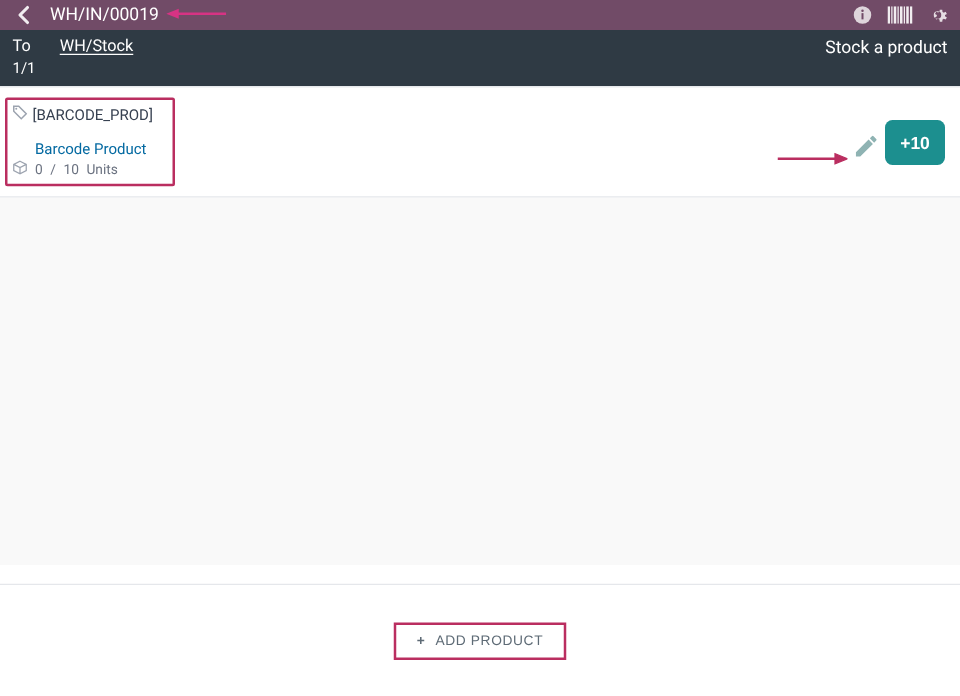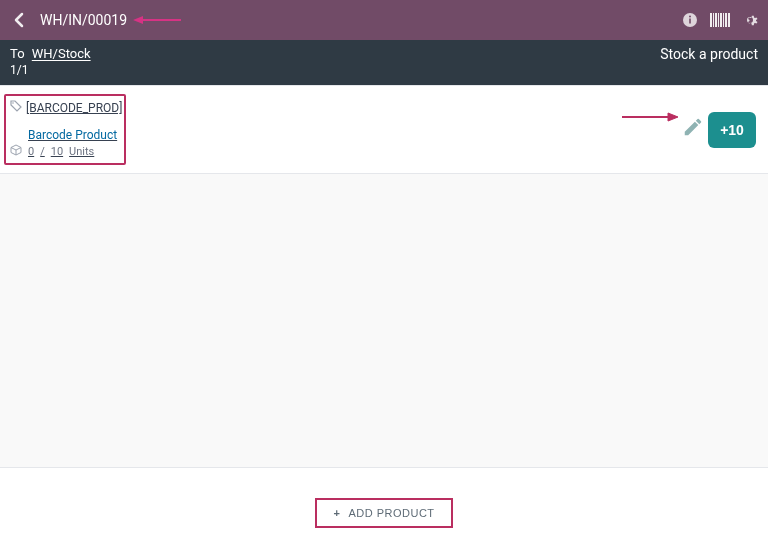--- a/index.html
+++ b/index.html
@@ -8,21 +8,21 @@
     font-size: 13px;
     background: #fff;
     color: #374151;
     width: 768px;
     height: 557px;
     position: relative;
     overflow: hidden;
   }
   .topbar {
     background: #714B67;
-    height: 40px;
+    height: 24px;
     display: flex;
     align-items: center;
     padding: 0 10px;
     color: #fff;
   }
   .topbar .back {
     width: 18px;
     display: flex;
     align-items: center;
     justify-content: center;
@@ -39,21 +39,21 @@
   .topbar .icons > span { cursor: pointer; display:flex; align-items:center; }
 
   .subbar {
     background: #2f3a44;
     color: #fff;
     padding: 6px 10px 8px;
     display: flex;
     align-items: flex-start;
   }
   .subbar .to-line { font-size: 13px; }
-  .subbar .to-label { margin-right: 4px; }
+  .subbar .to-label { margin-right: 20px; }
   .subbar .to-loc { text-decoration: underline; text-underline-offset: 2px; color:#fff; }
   .subbar .count { margin-top: 2px; font-size: 12px; }
   .subbar .right { margin-left: auto; font-size: 14px; }
 
   .content {
     position: relative;
     height: calc(100% - 40px - 44px - 90px);
     background: #f9f9f9;
     border-top: 1px solid #e5e7eb;
     overflow-y: scroll;
@@ -62,37 +62,36 @@
   .product-row {
     background: #fff;
     border-bottom: 1px solid #e5e7eb;
     padding: 8px 10px 8px 4px;
     display: flex;
     align-items: center;
     min-height: 62px;
   }
   .product-info {
     border: 2px solid #ba2e60;
-    padding: 4px 2px 4px 4px;
+    padding: 4px 16px 4px 4px;
     border-radius: 2px;
     min-width: 115px;
-    text-decoration: underline;
   }
   .prod-line1 { display:flex; align-items:center; gap:4px; font-size:12px; }
   .tag-icon { color:#9ca3af; }
   .prod-code { font-weight:400; color:#374151; }
   .prod-name { font-size:12px; color:#0369a1; margin-left:18px; margin-top:13px; }
   .prod-qty { display:flex; align-items:center; gap:6px; font-size:11px; color:#6b7280; margin-top:2px; }
   .cube-icon { color:#9ca3af; }
   .qty-done { font-weight:400; }
   .qty-sep { }
   .qty-total { }
   .qty-unit { }
 
-  .row-actions { margin-left:auto; display:flex; align-items:flex-start; margin-right:2px; }
+  .row-actions { margin-left:auto; display:flex; align-items:flex-end; margin-right:2px; }
   .arrow-to-edit { color:#ba2e60; display:flex; align-items:center; }
   .arrow-to-edit svg line, .arrow-to-edit svg polygon { stroke:#ba2e60; fill:#ba2e60; }
   .edit-btn { color:#9ab0b0; cursor:pointer; display:flex; align-items:center; justify-content:center; padding:4px; }
   .edit-btn svg { width:22px; height:22px; }
   .plus-btn {
     background:#1c8f8f; color:#fff; font-weight:700; font-size:14px;
     border-radius:6px; padding:10px 12px; cursor:pointer; border:none;
     min-width:48px; text-align:center;
   }
 

